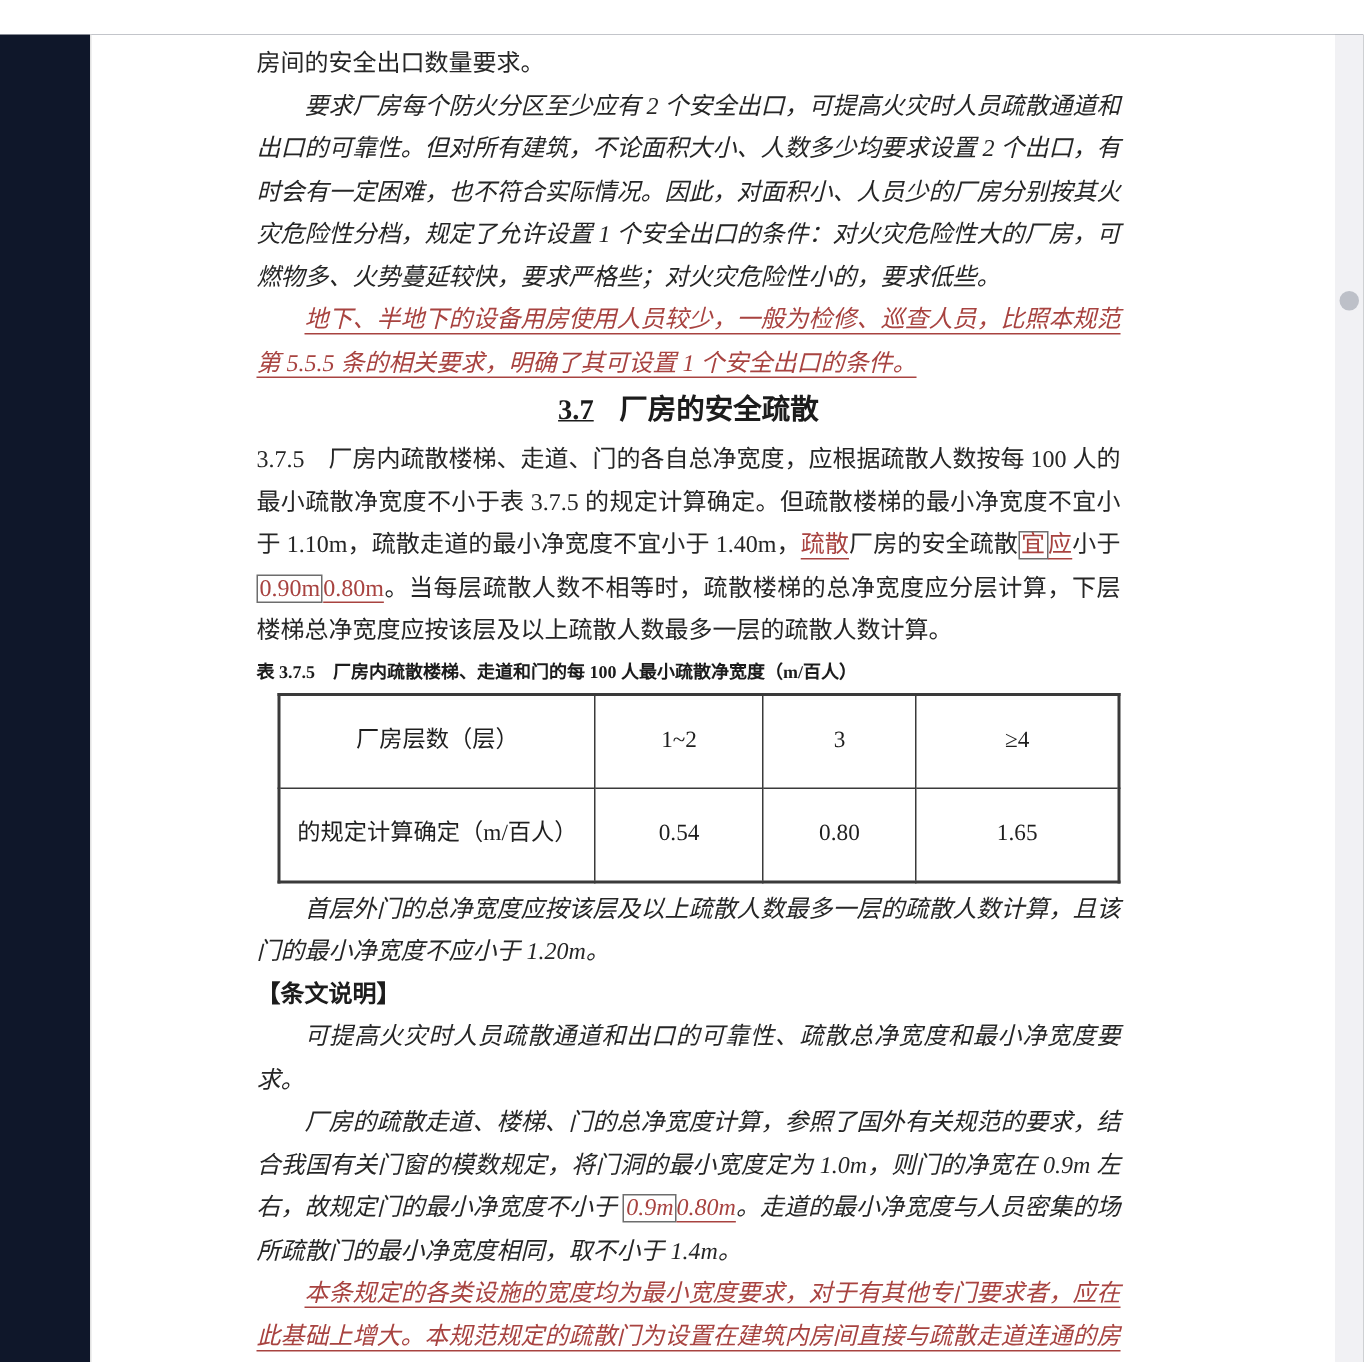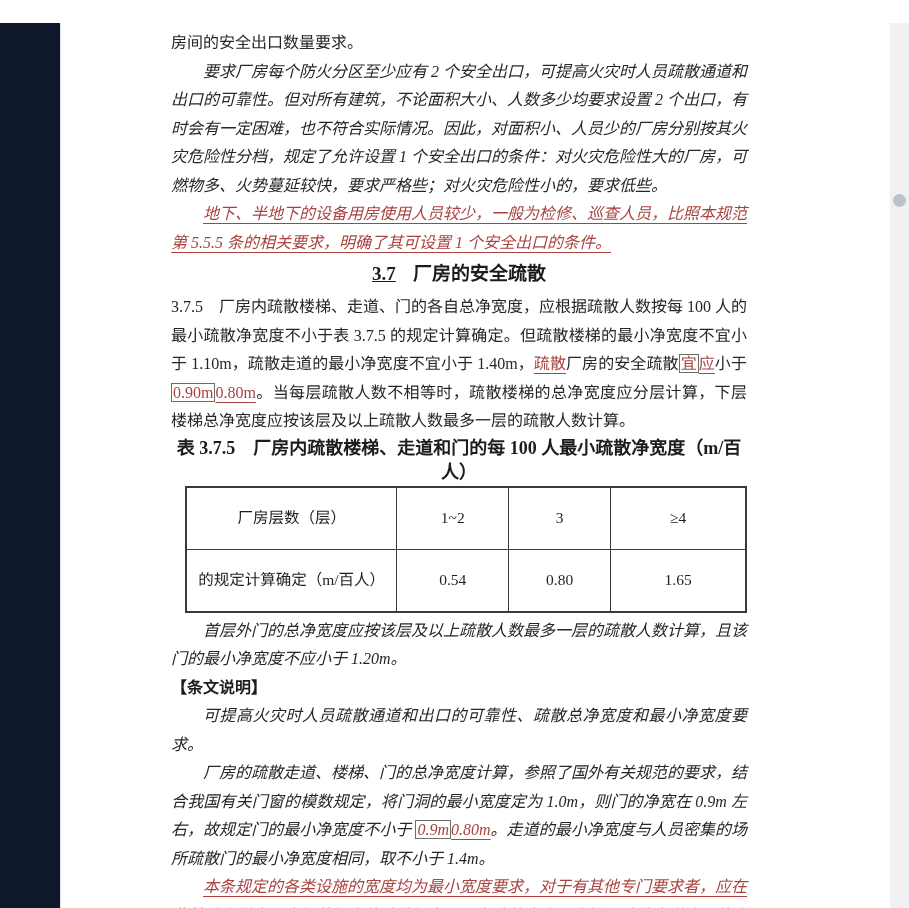--- a/index.html
+++ b/index.html
@@ -40,22 +40,22 @@
     color:var(--red);
     border:1px solid #6d6d6d;
     padding:0 1px;
   }
   .section-heading{
     margin:2px 0 4px;text-align:center;text-indent:0;
     font-size:19px;font-weight:bold;color:#1c1c1c;line-height:30px;
   }
   .section-heading .num{margin-right:0.9em;text-decoration:underline;}
   .table-title{
-    text-align:center;text-indent:0;font-weight:bold;
-    font-size:18px;line-height:24px;color:#1c1c1c;
+    text-align:left;text-indent:0;font-weight:bold;
+    font-size:12px;line-height:24px;color:#1c1c1c;
   }
   table.spec{
     border-collapse:collapse;margin:2px 0 4px 14px;
     border:2px solid var(--border-dark);
     table-layout:fixed;
   }
   table.spec td{
     border:1px solid var(--border-dark);
     text-align:center;vertical-align:middle;
     font-size:15.5px;height:29px;padding:16px 4px;line-height:20px;

